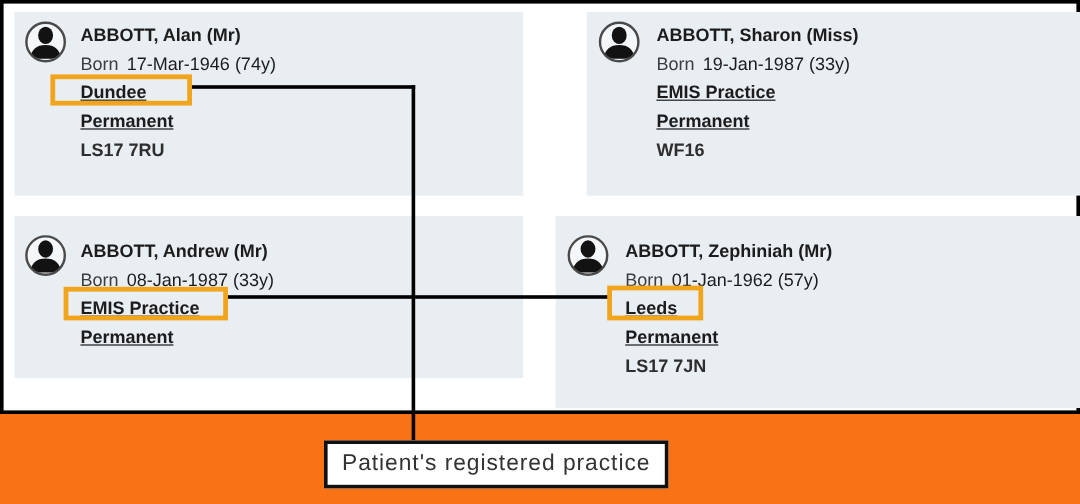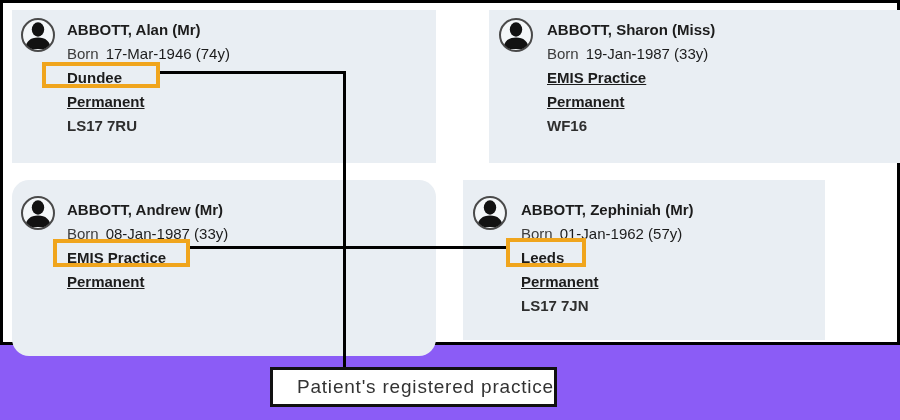--- a/index.html
+++ b/index.html
@@ -3,40 +3,40 @@
 <meta charset="utf-8">
 <style>
   * { margin: 0; padding: 0; box-sizing: border-box; }
   html, body { background: #ffffff; }
   body { font-family: "Liberation Sans", "DejaVu Sans", sans-serif; }
 
   .stage {
     position: relative;
     width: 900px;
     height: 420px;
-    background: #8b5cf6;
+    background: #f97316;
     overflow: hidden;
   }
 
   .frame {
     position: absolute;
     left: 0; top: 0;
     width: 900px; height: 345px;
     border: 3px solid #000000;
     background: #ffffff;
   }
 
   .card {
     position: absolute;
     background: #e9eef3;
   }
   .card-tl { left: 9px;   top: 7px;   width: 424px; height: 153px; }
   .card-tr { left: 460px; top: 7px;   width: 437px; height: 153px; margin-left: 26px; }
-  .card-bl { left: 9px;   top: 177px; width: 424px; height: 176px; border-radius: 17px; }
-  .card-br { left: 460px; top: 177px; width: 362px; height: 160px; }
+  .card-bl { left: 9px;   top: 177px; width: 424px; height: 135px; }
+  .card-br { left: 460px; top: 177px; width: 437px; height: 160px; }
 
   .avatar {
     position: absolute;
     width: 36px; height: 36px;
   }
   .card-tl .avatar, .card-bl .avatar { left: 8px; }
   .card-tr .avatar, .card-br .avatar { left: 9px; }
   .card-tl .avatar, .card-tr .avatar { top: 7px; }
   .card-bl .avatar, .card-br .avatar { top: 15px; }
 
@@ -75,21 +75,21 @@
 
   
   .callout {
     position: absolute;
     left: 270px; top: 367px;
     width: 287px; height: 40px;
     border: 3px solid #111111;
     background: #ffffff;
     display: flex;
     align-items: center;
-    justify-content: flex-end;
+    justify-content: center;
   }
   .callout-text {
     font-size: 19px;
     font-weight: normal;
     letter-spacing: 0.8px;
     color: #333333;
     white-space: nowrap;
   }
 </style>
 </head>

